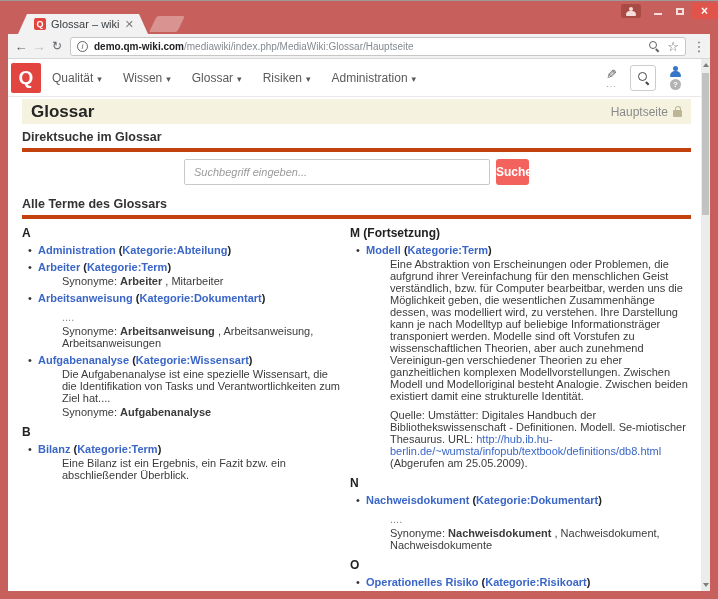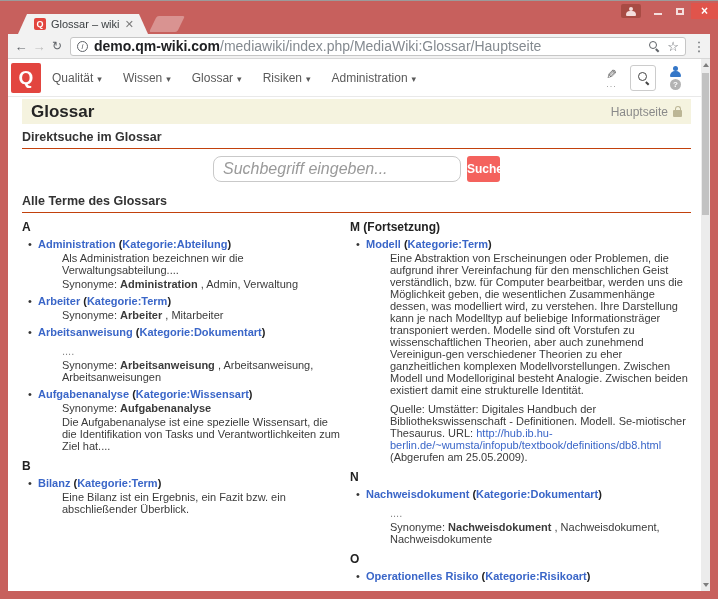--- a/index.html
+++ b/index.html
@@ -34,21 +34,21 @@
   
   .toolbar { position:absolute; left:8px; right:8px; top:33px; height:25px; background:#f2f2f2;
              border-bottom:1px solid #d7d7d7; display:flex; align-items:center; padding:0 4px; }
   .nav-arrow { width:18px; text-align:center; font-size:13px; color:#5f6368; }
   .nav-arrow.disabled { color:#bcbcbc; }
   .reload { width:18px; text-align:center; font-size:12px; color:#5f6368; }
   .omnibox { flex:1; height:19px; margin:0 6px 0 4px; background:#fff; border:1px solid #c6c6c6; border-radius:3px;
              display:flex; align-items:center; padding:0 6px; }
   .info-icon { width:11px; height:11px; border:1px solid #5f6368; border-radius:50%; color:#5f6368;
                font-size:8px; line-height:9px; text-align:center; font-style:italic; flex:0 0 auto; }
-  .url { font-size:14px; margin-left:6px; white-space:nowrap; overflow:hidden; flex:1; }
+  .url { font-size:10px; margin-left:6px; white-space:nowrap; overflow:hidden; flex:1; }
   .url .host { color:#202124; font-weight:600; }
   .url .path { color:#848a90; }
   .mag { position:relative; width:12px; height:12px; flex:0 0 auto; }
   .mag::before { content:""; position:absolute; left:1px; top:1px; width:6px; height:6px; border:1.3px solid #5f6368; border-radius:50%; }
   .mag::after { content:""; position:absolute; left:8px; top:8px; width:4px; height:1.5px; background:#5f6368; transform:rotate(45deg); transform-origin:left center; }
   .star { font-size:13px; color:#5f6368; margin-left:7px; line-height:1; }
   .menu-dots { width:14px; text-align:center; font-size:13px; color:#5f6368; letter-spacing:0; }
 
   
   .viewport { position:absolute; left:8px; right:8px; top:58px; bottom:8px; background:#fff; overflow:hidden; }
@@ -83,24 +83,24 @@
                  line-height:11px; text-align:center; margin-top:2px; }
 
   
   .content { padding:2px 10px 0 14px; }
   .title-bar { height:25px; background:#f5f3df; display:flex; align-items:center; padding:0 9px; }
   .page-title { font-size:17px; font-weight:bold; color:#252525; flex:1; }
   .main-link { font-size:12px; color:#8a8a8a; }
   .lock { position:relative; width:9px; height:7px; background:#bcb696; border-radius:1px; margin-left:5px; margin-top:3px; }
   .lock::before { content:""; position:absolute; left:1.5px; top:-4px; width:4px; height:4px; border:1.4px solid #bcb696; border-bottom:none; border-radius:3px 3px 0 0; }
 
-  .sec-heading { font-size:12.5px; font-weight:bold; color:#333; margin-top:6px; padding-bottom:4px; border-bottom:1px solid #c2410c; }
+  .sec-heading { font-size:12.5px; font-weight:bold; color:#333; margin-top:6px; padding-bottom:4px; border-bottom:4px solid #c2410c; }
   .search-row { display:flex; justify-content:center; align-items:center; margin-top:7px; }
-  .search-input { width:248px; height:26px; border:1px solid #c9c9c9; border-radius:8px; padding:0 9px;
-                  font-size:16px; font-family:"Liberation Sans", sans-serif; color:#333; }
+  .search-input { width:306px; height:26px; border:1px solid #c9c9c9; border-radius:2px; padding:0 9px;
+                  font-size:11px; font-family:"Liberation Sans", sans-serif; color:#333; }
   .search-input::placeholder { color:#9a9a9a; font-style:italic; }
   .suchen-btn { width:33px; height:26px; margin-left:6px; background:#f4625d; border:none; border-radius:3px;
                 color:#fff; font-size:12px; font-weight:bold; font-family:"Liberation Sans", sans-serif; }
   .terms-heading { margin-top:12px; }
 
   .cols { display:flex; margin-top:0; }
   .g-col { overflow:hidden; }
   .g-col.left { flex:0 0 322px; }
   .g-col.right { flex:1; margin-left:6px; }
   .g-letter { font-size:12px; font-weight:bold; color:#222; margin:7px 0 4px; }
@@ -197,43 +197,39 @@
 
         <div class="sec-heading terms-heading">Alle Terme des Glossars</div>
 
         <div class="cols" id="glossary-columns">
             <div class="g-col left">
               <div class="g-section">
     <div class="g-letter">A</div>
     <ul class="g-list">
                   <li class="g-item">
     <div class="g-head"><a class="g-term">Administration</a> <span>(</span><a class="g-cat">Kategorie:Abteilung</a><span>)</span></div>
-    <div class="g-body">
-                      <p class="g-p"><span>Als Administration bezeichnen wir die Verwaltungsabteilung....</span></p>
-                      <p class="g-p"><span>Synonyme: </span><span class="bold">Administration</span><span> , Admin, Verwaltung</span></p>
-                    </div>
   </li>
                   <li class="g-item">
     <div class="g-head"><a class="g-term">Arbeiter</a> <span>(</span><a class="g-cat">Kategorie:Term</a><span>)</span></div>
     <div class="g-body">
                       <p class="g-p"><span>Synonyme: </span><span class="bold">Arbeiter</span><span> , Mitarbeiter</span></p>
                     </div>
   </li>
                   <li class="g-item">
     <div class="g-head"><a class="g-term">Arbeitsanweisung</a> <span>(</span><a class="g-cat">Kategorie:Dokumentart</a><span>)</span></div>
     <div class="g-body">
                       <p class="g-p gap muted"><span>....</span></p>
                       <p class="g-p"><span>Synonyme: </span><span class="bold">Arbeitsanweisung</span><span> , Arbeitsanweisung, Arbeitsanweisungen</span></p>
                     </div>
   </li>
                   <li class="g-item">
     <div class="g-head"><a class="g-term">Aufgabenanalyse</a> <span>(</span><a class="g-cat">Kategorie:Wissensart</a><span>)</span></div>
     <div class="g-body">
+                      <p class="g-p"><span>Die Aufgabenanalyse ist eine spezielle Wissensart, die die Identifikation von Tasks und Verantwortlichkeiten zum Ziel hat....</span></p>
                       <p class="g-p"><span>Synonyme: </span><span class="bold">Aufgabenanalyse</span></p>
-                      <p class="g-p"><span>Die Aufgabenanalyse ist eine spezielle Wissensart, die die Identifikation von Tasks und Verantwortlichkeiten zum Ziel hat....</span></p>
                     </div>
   </li>
                 </ul>
   </div>
               <div class="g-section">
     <div class="g-letter">B</div>
     <ul class="g-list">
                   <li class="g-item">
     <div class="g-head"><a class="g-term">Bilanz</a> <span>(</span><a class="g-cat">Kategorie:Term</a><span>)</span></div>
     <div class="g-body">

